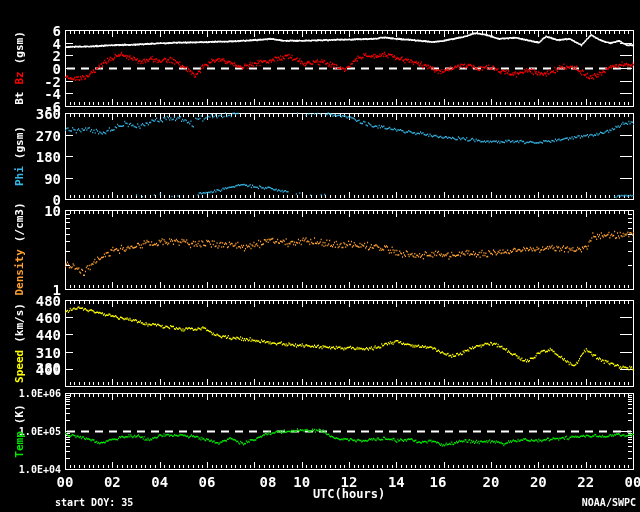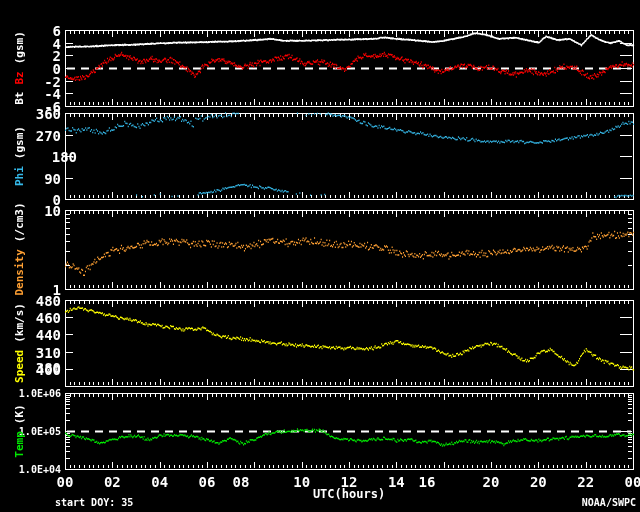--- a/index.html
+++ b/index.html
@@ -60,43 +60,43 @@
   <div id="labels-layer">
       <div class="ytick" style="top: 22.5px;">6</div>
       <div class="ytick" style="top: 35.5px;">4</div>
       <div class="ytick" style="top: 47.5px;">2</div>
       <div class="ytick" style="top: 60.5px;">0</div>
       <div class="ytick" style="top: 73.5px;">-2</div>
       <div class="ytick" style="top: 85.5px;">-4</div>
       <div class="ytick" style="top: 98.5px;">-6</div>
       <div class="ytick" style="top: 105.5px;">360</div>
       <div class="ytick" style="top: 127.5px;">270</div>
-      <div class="ytick" style="top: 148.5px; padding-left: 16px;">180</div>
+      <div class="ytick" style="top: 148.5px;">180</div>
       <div class="ytick" style="top: 170.5px;">90</div>
       <div class="ytick" style="top: 191.5px;">0</div>
       <div class="ytick" style="top: 202.5px;">10</div>
       <div class="ytick" style="top: 281.5px;">1</div>
       <div class="ytick" style="top: 292.5px;">480</div>
       <div class="ytick" style="top: 309.5px; text-align: right;">460</div>
       <div class="ytick" style="top: 326.5px;">440</div>
       <div class="ytick" style="top: 344.5px;">310</div>
       <div class="ytick" style="top: 361.5px;">400</div>
       <div class="ytick" style="top: 360px;">380</div>
       <div class="ytick small" style="top: 387.5px;">1.0E+06</div>
       <div class="ytick small" style="top: 425.5px;">1.0E+05</div>
       <div class="ytick small" style="top: 463.5px;">1.0E+04</div>
       <div class="xtick" style="left: 49px; top: 474px;">00</div>
       <div class="xtick" style="left: 96.3333px; top: 474px;">02</div>
       <div class="xtick" style="left: 143.667px; top: 474px;">04</div>
       <div class="xtick" style="left: 191px; top: 474px;">06</div>
-      <div class="xtick" style="left: 225px; top: 474px; text-align: center;">08</div>
+      <div class="xtick" style="left: 252px; top: 474px; text-align: center;">08</div>
       <div class="xtick" style="left: 285.667px; top: 474px;">10</div>
       <div class="xtick" style="left: 333px; top: 474px;">12</div>
       <div class="xtick" style="left: 380.333px; top: 474px;">14</div>
-      <div class="xtick" style="left: 411px; top: 474px;">16</div>
+      <div class="xtick" style="left: 422px; top: 474px;">16</div>
       <div class="xtick" style="left: 475px; top: 474px;">20</div>
       <div class="xtick" style="left: 522.333px; top: 474px;">20</div>
       <div class="xtick" style="left: 569.667px; top: 474px;">22</div>
       <div class="xtick" style="left: 617px; top: 474px;">00</div>
     </div>
 
   <div class="ytitle" style="top:68px">
     <span style="color: rgb(255, 255, 255);">Bt</span>
     <span style="color: rgb(255, 0, 0);">Bz</span>
     <span style="color: rgb(255, 255, 255);">(gsm)</span>

